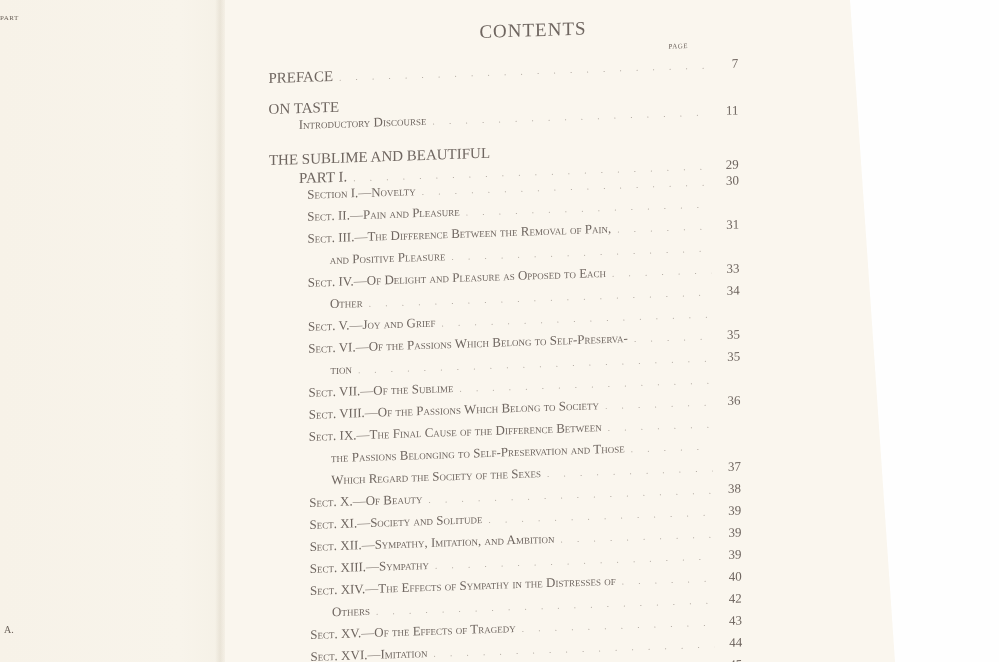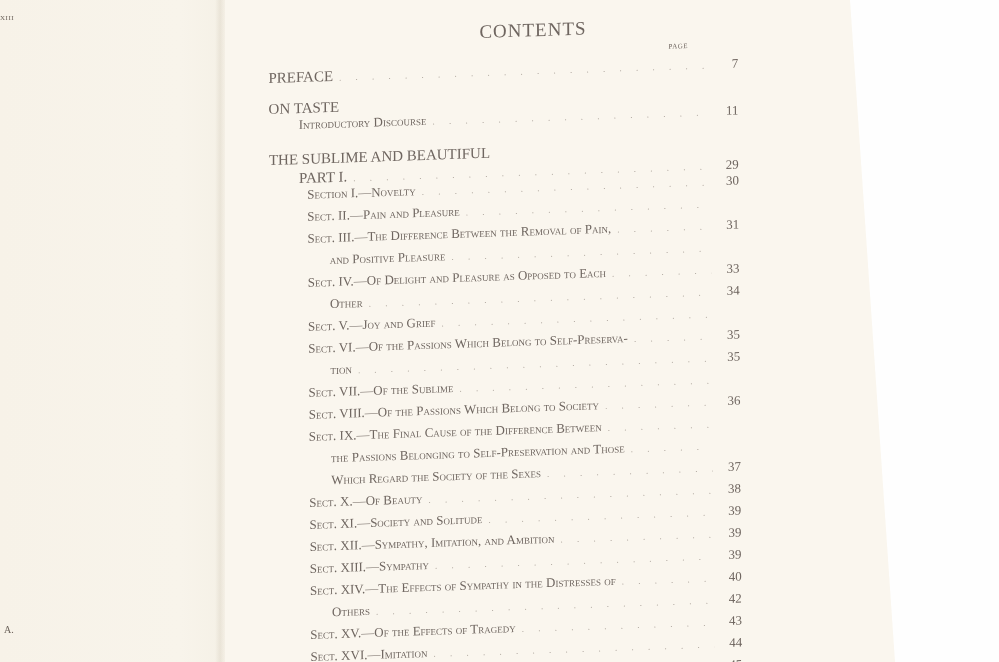--- a/index.html
+++ b/index.html
@@ -48,21 +48,21 @@
   .indent1 { padding-left:30px; }
   .indent2 { padding-left:38px; }
   .indent3 { padding-left:60px; }
   .sect-row { height:22px; }
 </style>
 </head>
 <body>
 
 <div class="white-bg"></div>
 <div class="left-page">
-  <div class="runner">XIII</div>
+  <div class="runner">PART</div>
   <div class="corner-mark">A.</div>
 </div>
 <div class="right-page"></div>
 <div class="gutter"></div>
 
 <div class="toc">
   <div class="toc-title">CONTENTS</div>
   <div class="page-label">PAGE</div>
 
   <div class="row top-level">

